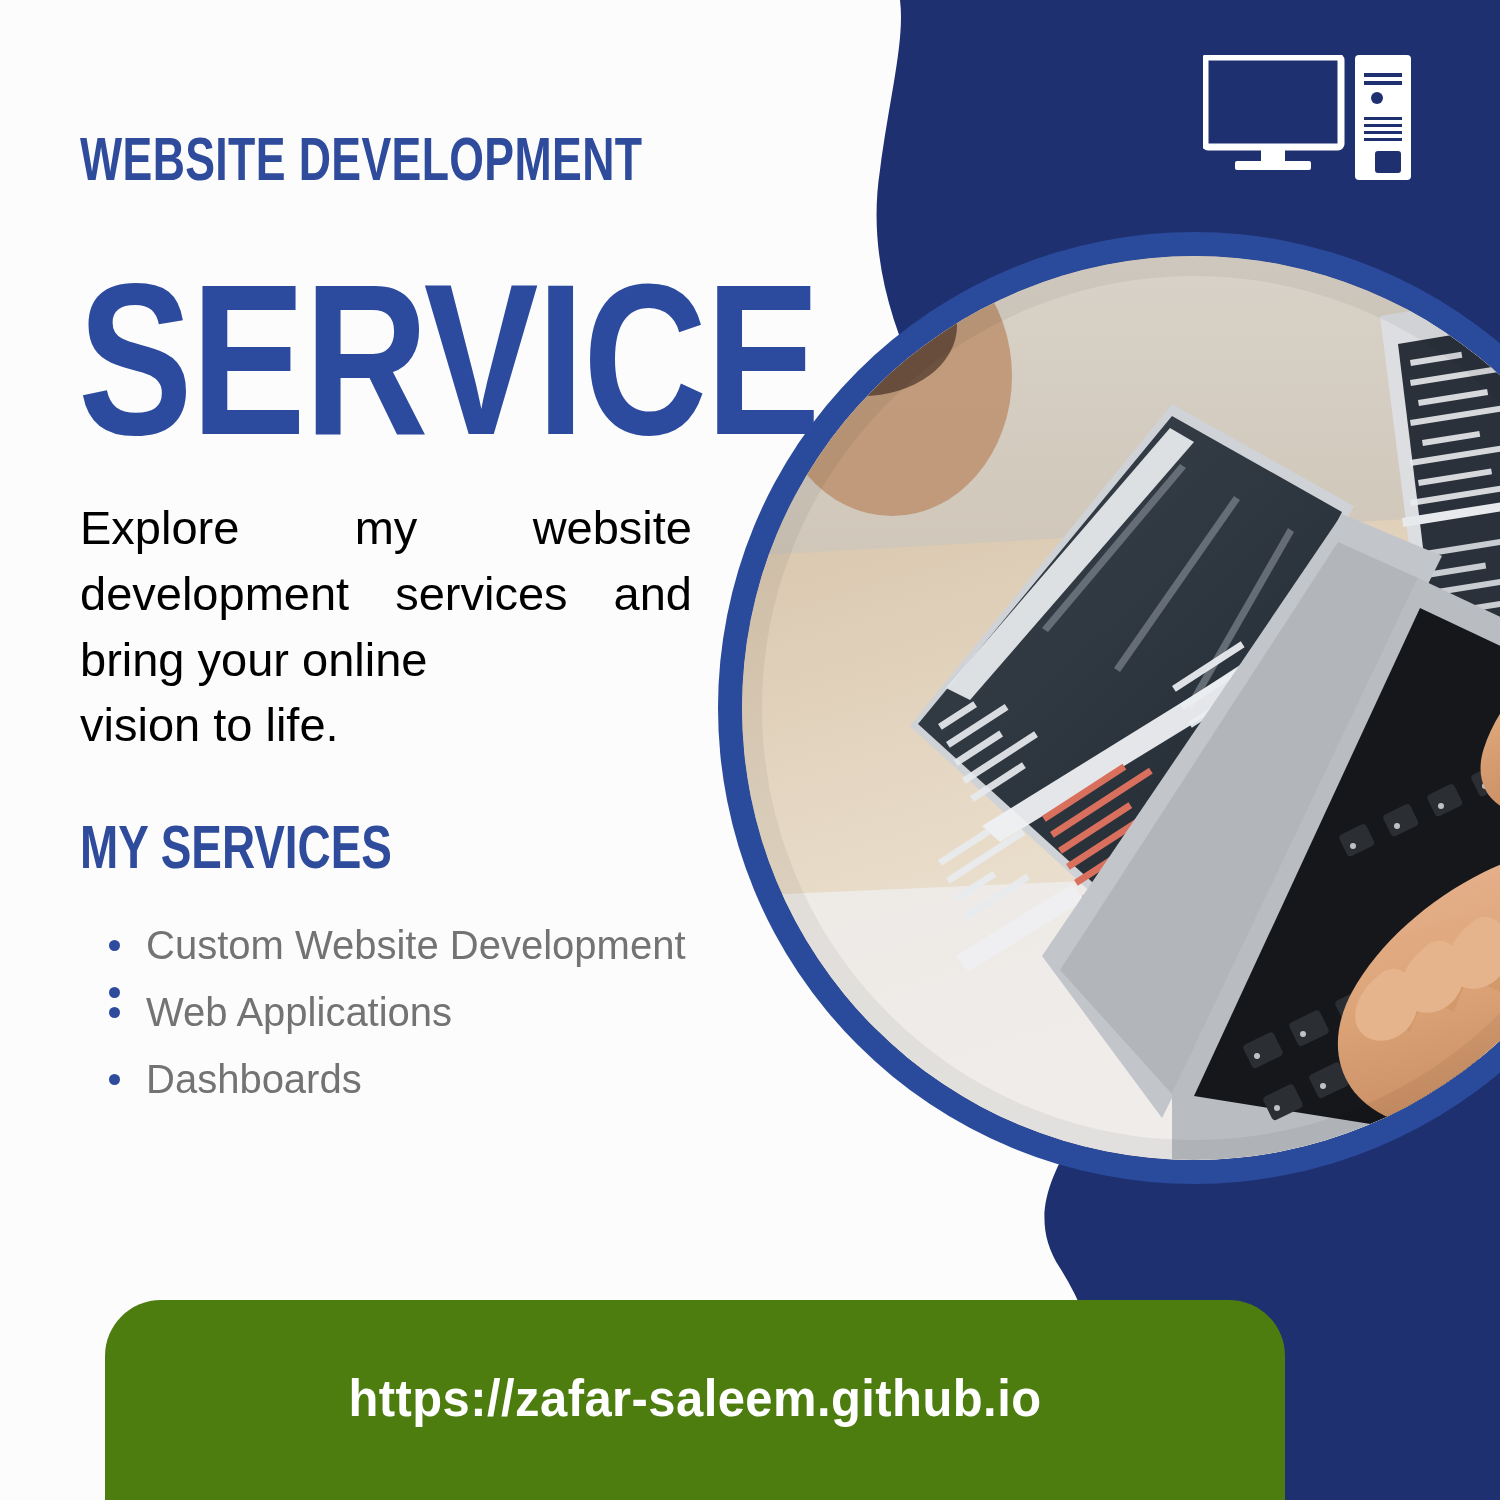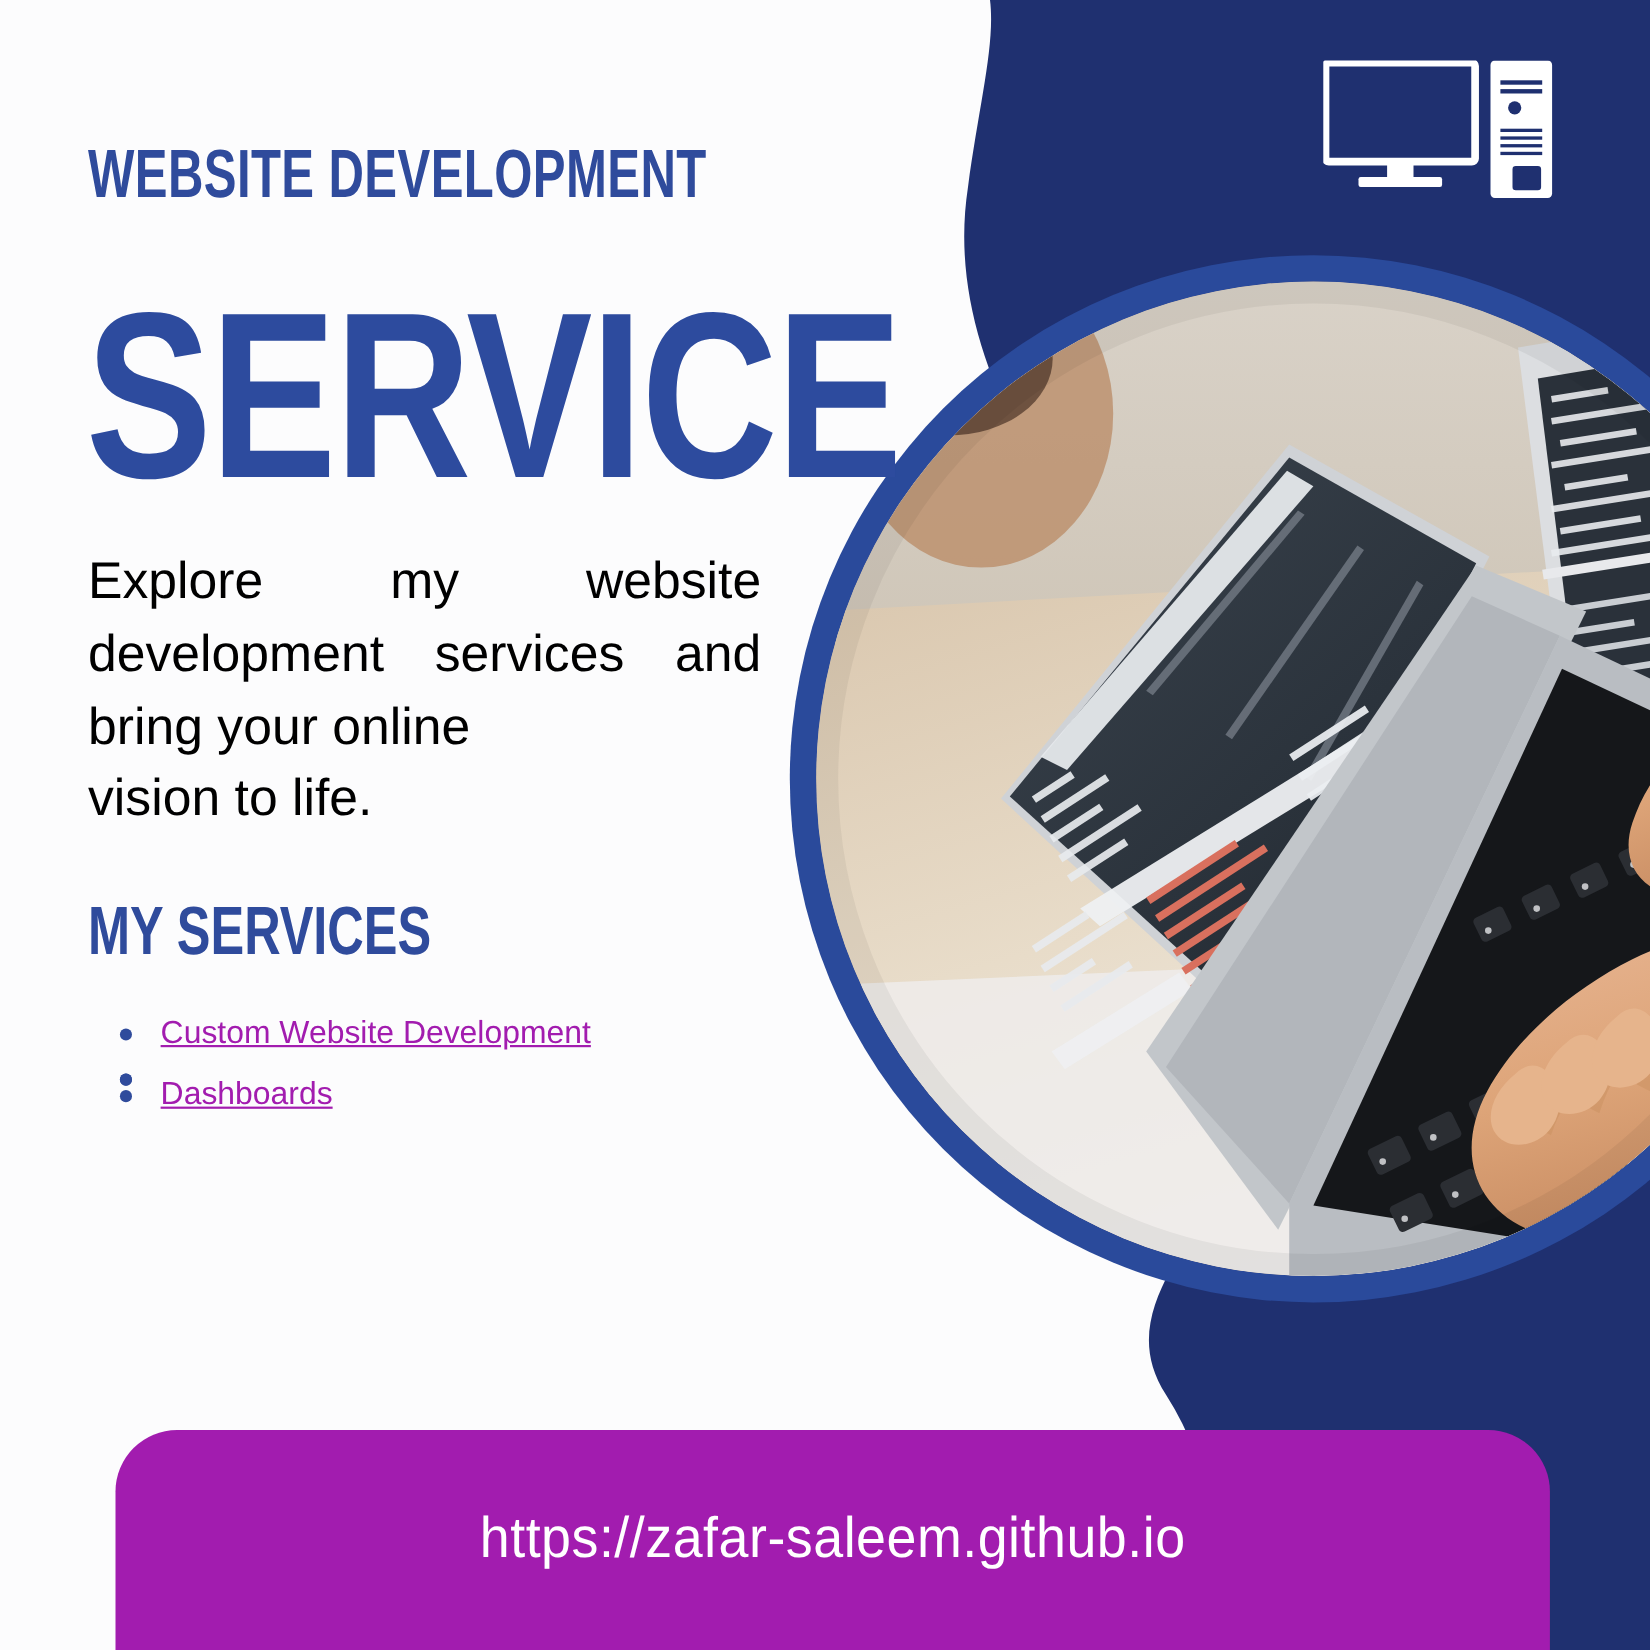--- a/index.html
+++ b/index.html
@@ -60,26 +60,25 @@
     white-space:nowrap;
   }
 
   .svc-list{
     position:absolute;left:100px;top:925px;width:640px;
     margin:0;padding:0;list-style:none;
   }
   .svc-item{
     position:relative;
     padding-left:46px;
-    color:#a21caf;
-    font-size:29px;
+    color:#737373;
+    font-size:40px;
     line-height:1;
     margin-bottom:27px;
     white-space:nowrap;
-    text-decoration:underline;
   }
   .svc-bullet{
     position:absolute;left:9px;top:50%;
     width:11px;height:11px;margin-top:-5px;
     border-radius:50%;
     background:#2f4b9c;
   }
 
   
   .pc-icon{position:absolute;left:1203px;top:55px;width:220px;height:125px;}
@@ -97,23 +96,24 @@
     width:904px;height:904px;
     border-radius:50%;
     overflow:hidden;
     background:#cdbba7;
   }
   .photo-svg{position:absolute;left:0;top:0;width:904px;height:904px;}
 
   
   .footer{
     position:absolute;left:105px;top:1300px;
-    width:1304px;height:200px;
-    background:#a21caf;
+    width:1180px;height:200px;
+    background:#4d7c0f;
     border-radius:56px 56px 0 0;
+    font-weight:bold;
   }
   .footer-url{
     position:absolute;left:0;right:0;top:72px;
     text-align:center;
     color:#ffffff;
     font-size:52px;
     line-height:1;
     letter-spacing:0.5px;
     transform:scaleX(0.94);
   }
@@ -377,20 +377,21 @@
   <ul class="svc-list">
     <li class="svc-item">
       <span class="svc-bullet"></span>
       <span>Custom Website Development</span>
     </li>
     <li class="svc-item">
       <span class="svc-bullet"></span>
     </li>
     <li class="svc-item">
       <span class="svc-bullet"></span>
+      <span>Web Applications</span>
     </li>
     <li class="svc-item">
       <span class="svc-bullet"></span>
       <span>Dashboards</span>
     </li>
   </ul>
 
   <div class="footer">
     <div class="footer-url">https://zafar-saleem.github.io</div>
   </div>

